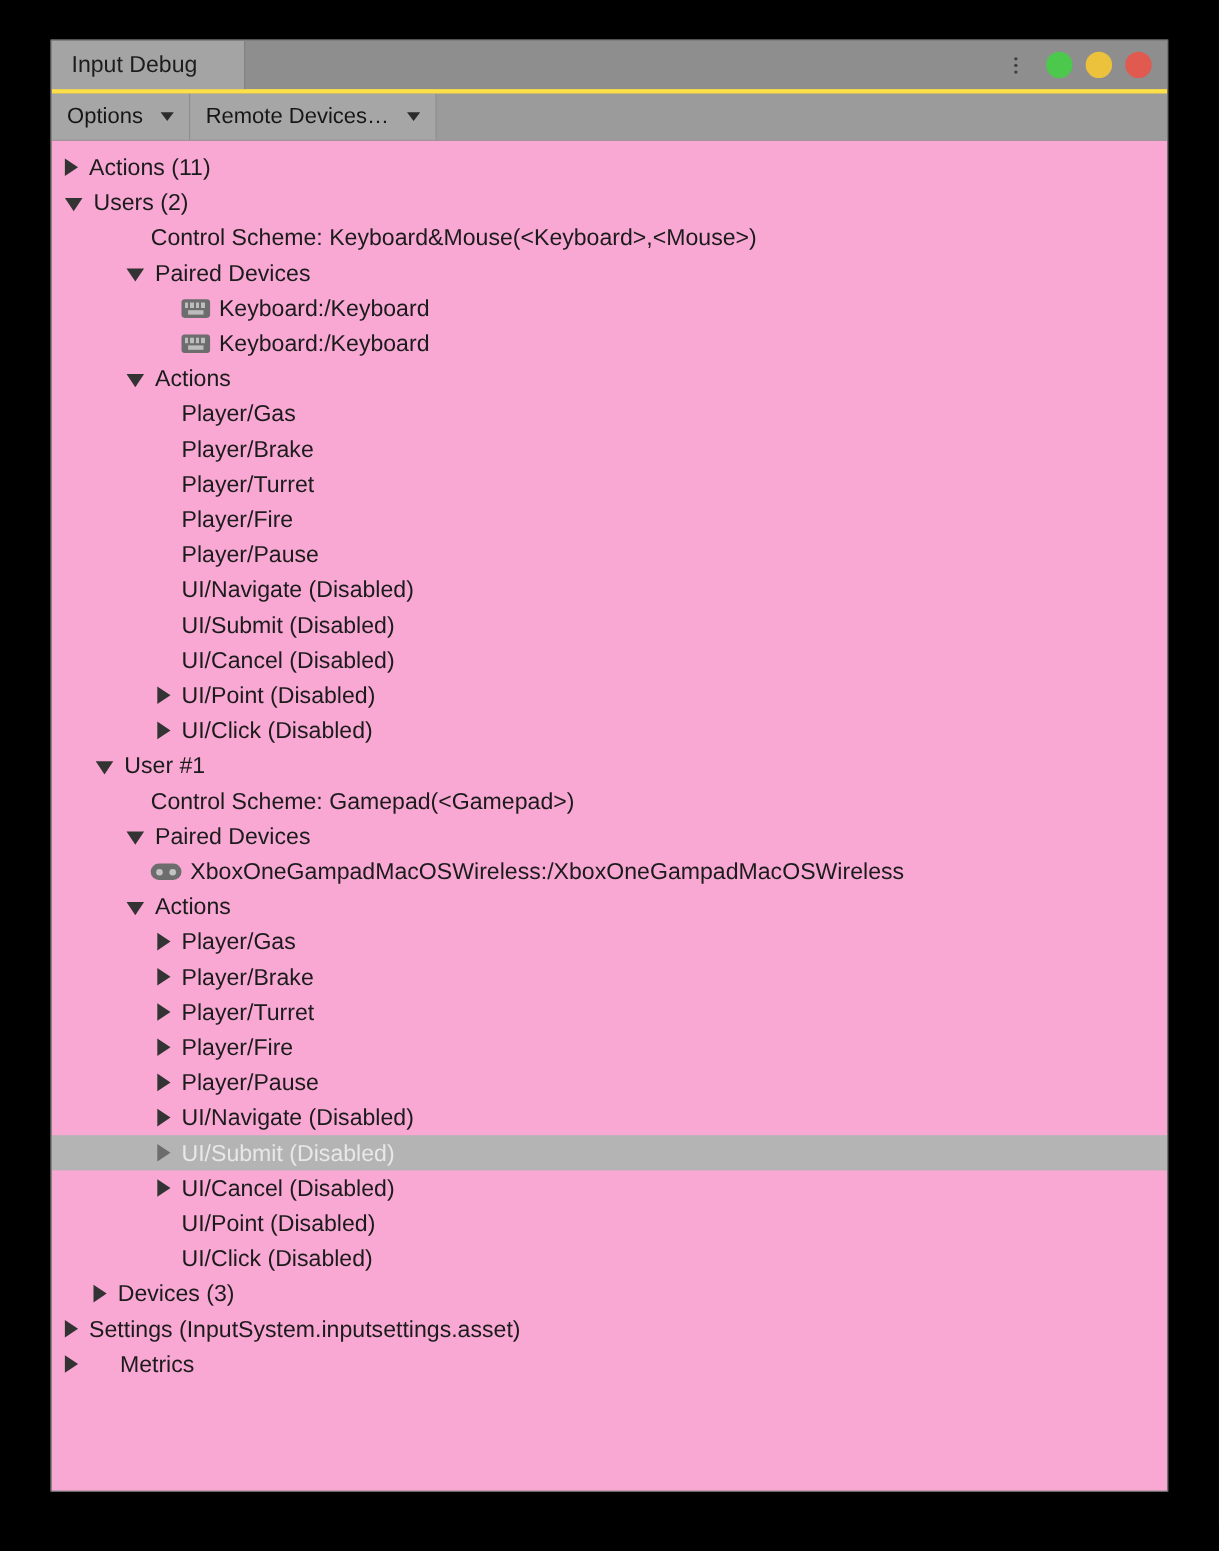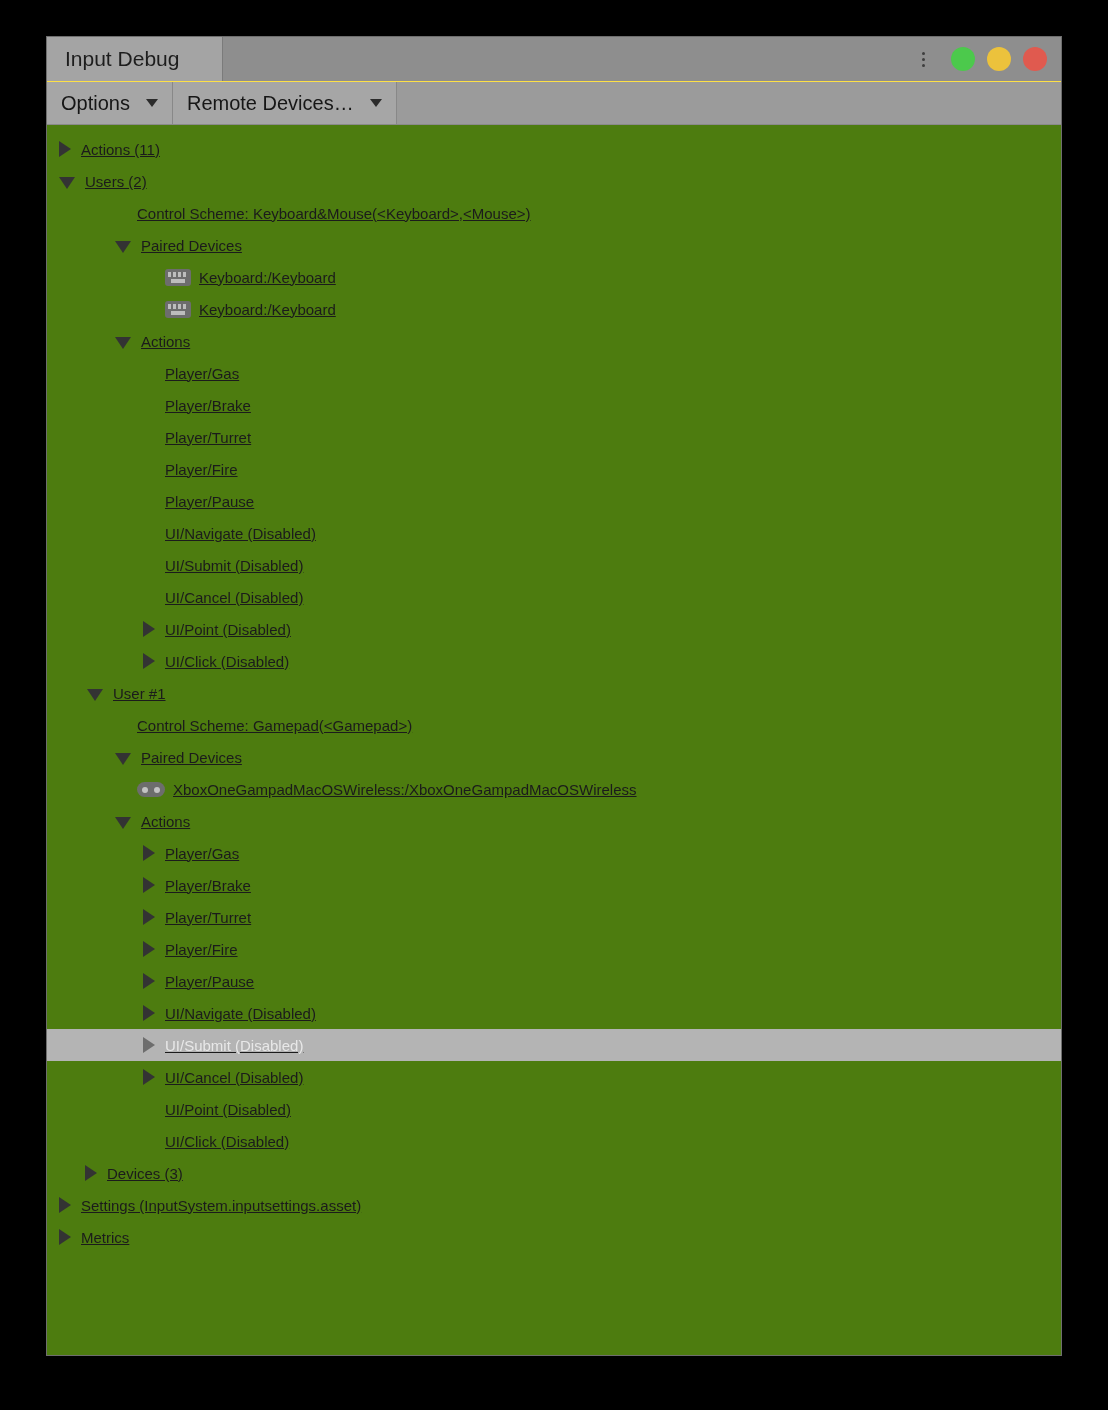--- a/index.html
+++ b/index.html
@@ -21,21 +21,21 @@
     border: 1px solid #6e6e6e;
     box-sizing: border-box;
     overflow: hidden;
   }
 
   
   #titlebar {
     position: relative;
     height: 44px;
     background: #8e8e8e;
-    border-bottom: 1px solid #fde047;
+    border-bottom: 4px solid #fde047;
   }
 
   #tab {
     position: absolute;
     left: 0;
     top: 0;
     height: 44px;
     min-width: 176px;
     background: #a4a4a4;
     border-right: 1px solid #7b7b7b;
@@ -115,27 +115,26 @@
 
   #toolbar-filler {
     flex: 1;
     background: #9b9b9b;
   }
 
   
   #tree {
     position: relative;
     padding-top: 8px;
-    font-size: 15px;
+    font-size: 21px;
     color: #1b1b1b;
-    background: #4d7c0f;
+    background: #f9a8d4;
     height: calc(100% - 87px);
     box-sizing: border-box;
     overflow: hidden;
-    text-decoration: underline;
   }
 
   .row {
     position: relative;
     height: 32px;
     display: flex;
     align-items: center;
     white-space: nowrap;
   }
 
@@ -389,19 +388,19 @@
         <span class="label">UI/Click (Disabled)</span>
       </div>
       <div class="row" style="padding-left: 12px; margin-left: 26px;">
         <span class="tri"></span>
         <span class="label">Devices (3)</span>
       </div>
       <div class="row" style="padding-left: 12px;">
         <span class="tri"></span>
         <span class="label">Settings (InputSystem.inputsettings.asset)</span>
       </div>
-      <div class="row" style="padding-left: 12px;">
+      <div class="row" style="padding-left: 12px; gap: 28px;">
         <span class="tri"></span>
         <span class="label">Metrics</span>
       </div>
     </div>
 
 </div>
 
 </body></html>

